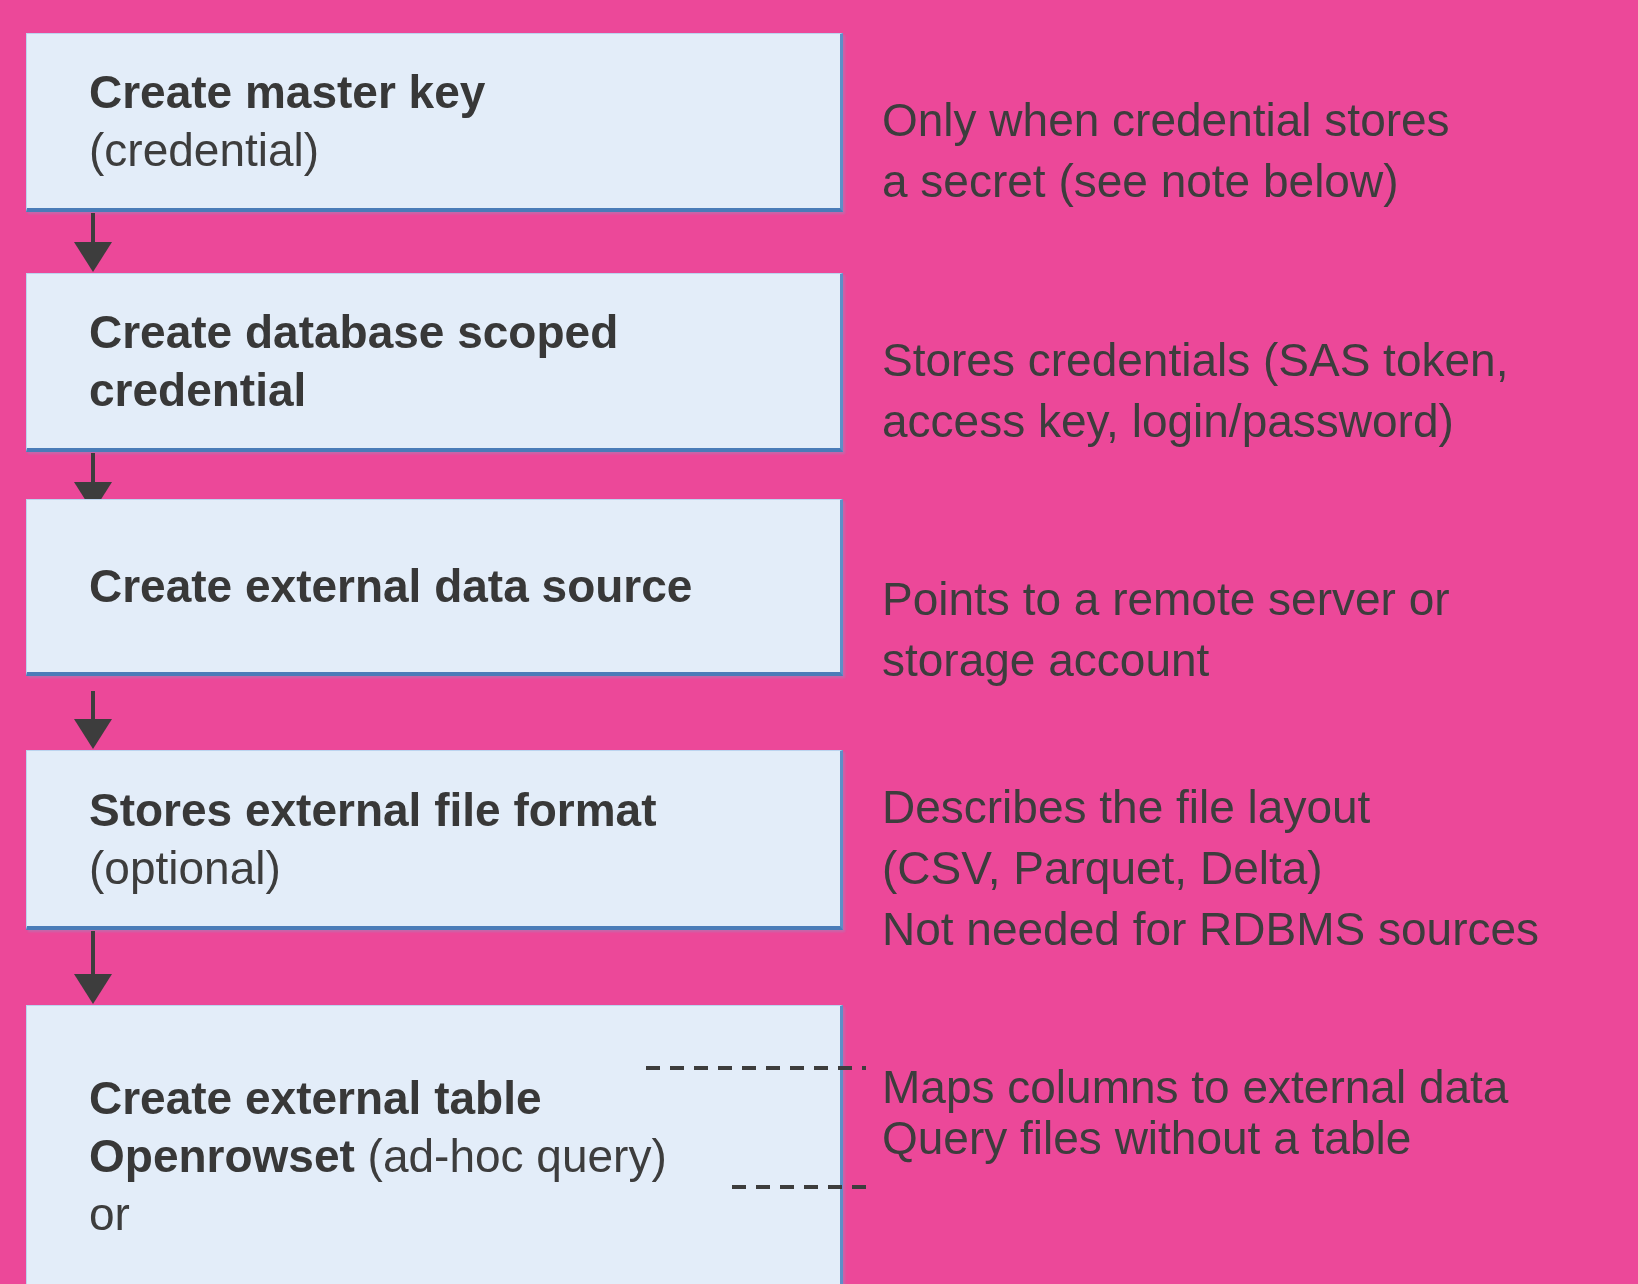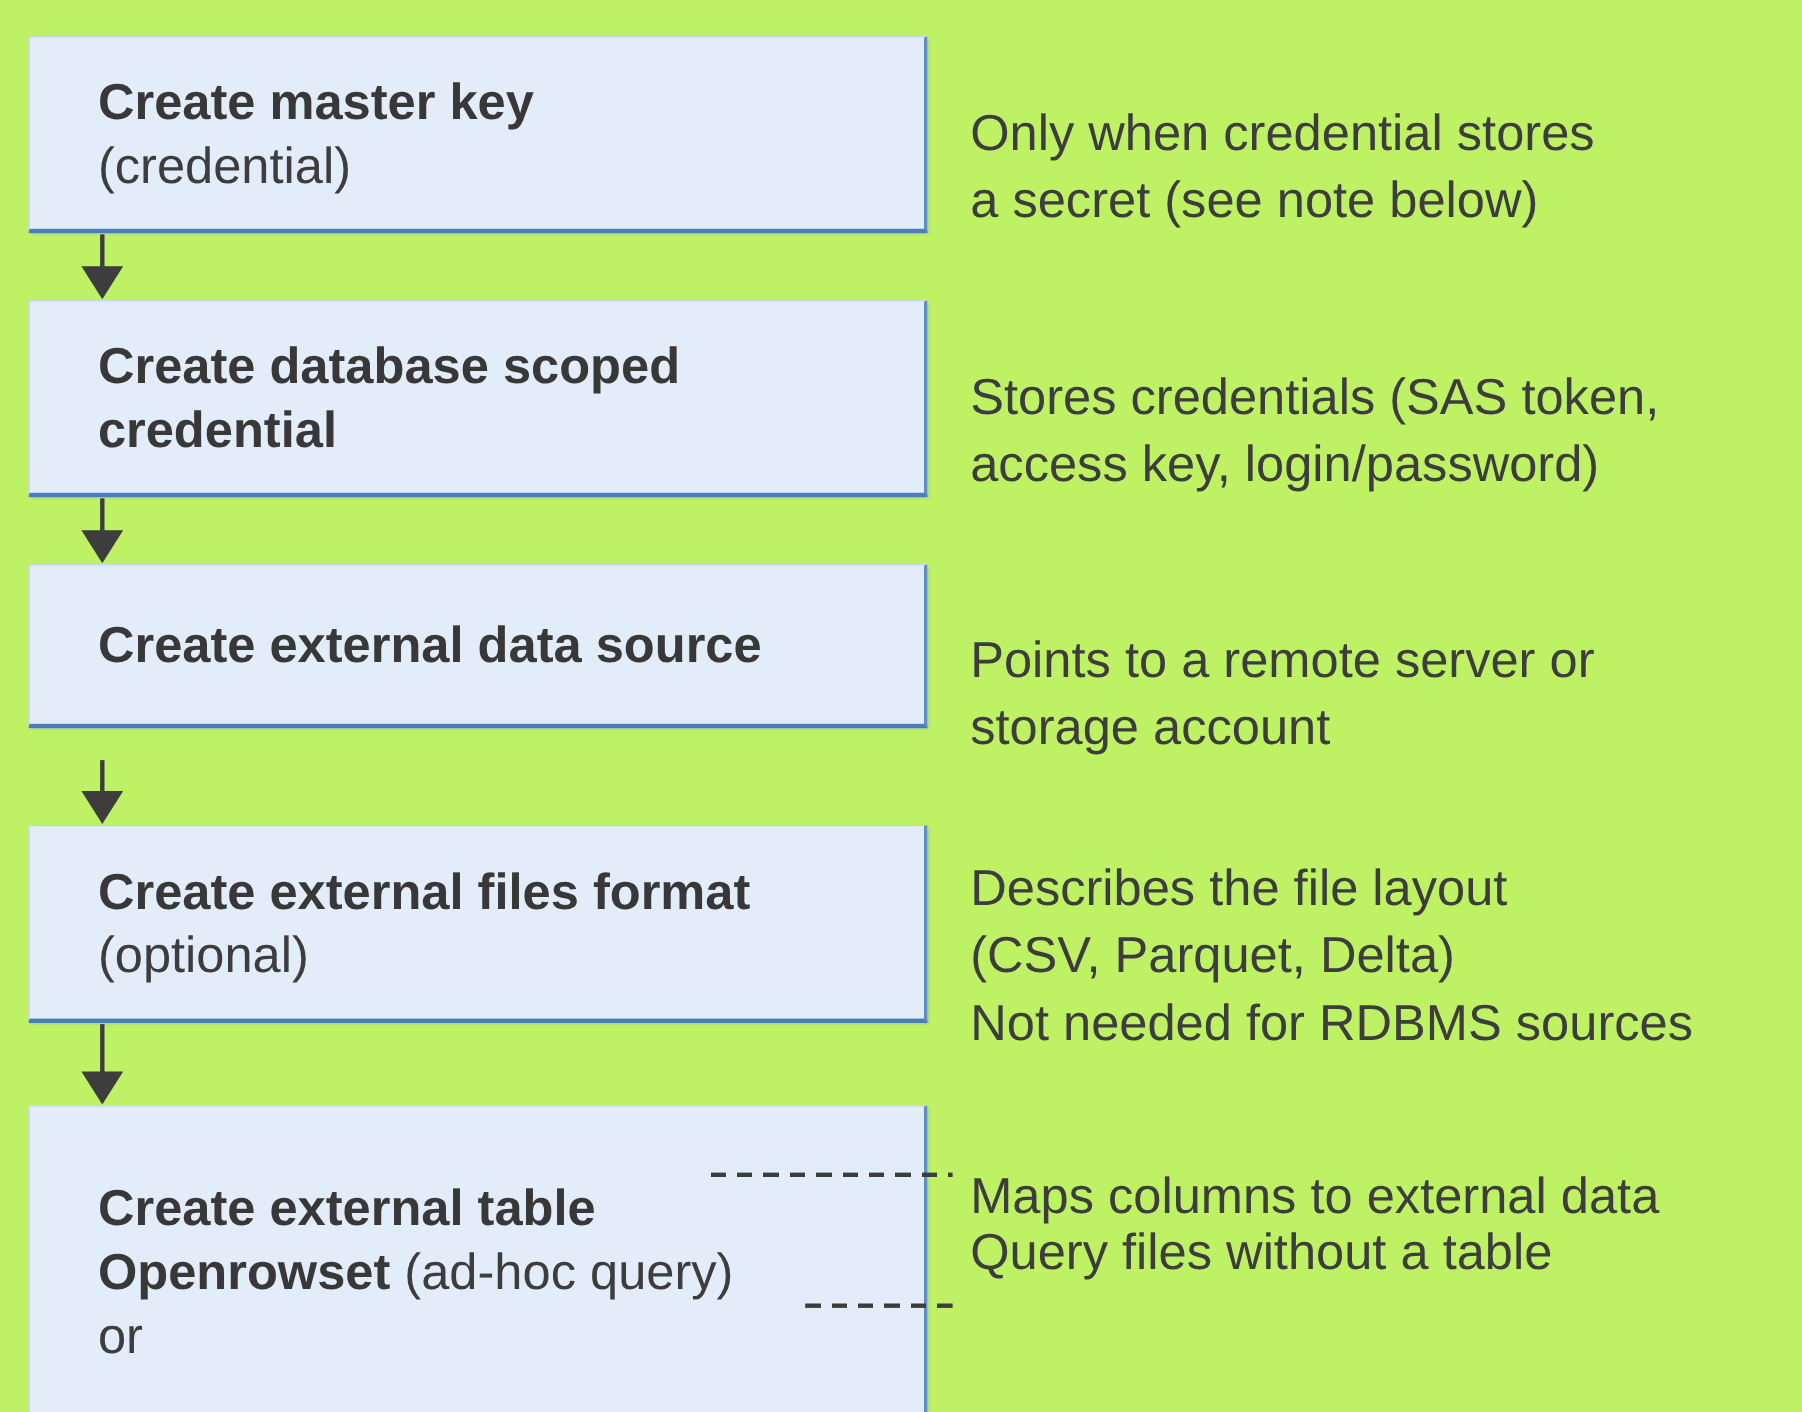--- a/index.html
+++ b/index.html
@@ -4,21 +4,21 @@
 <style>
   html, body {
     margin: 0;
     padding: 0;
     background: #ffffff;
   }
   #canvas {
     position: relative;
     width: 1638px;
     height: 1284px;
-    background: #bef264;
+    background: #ec4899;
     overflow: hidden;
     font-family: "Liberation Sans", "DejaVu Sans", sans-serif;
     color: #3d3d3d;
   }
   .box {
     position: absolute;
     left: 26px;
     width: 817px;
     box-sizing: border-box;
     background: #e3edf9;
@@ -109,33 +109,33 @@
     <div class="box-title">Create database scoped credential</div>
   </div>
   <div class="note" style="top:310px">Stores credentials (SAS token,
 access key, login/password)</div>
 
   <div class="arrow" style="top:453px;height:59px">
     <div class="stem"></div>
     <div class="head"></div>
   </div>
 
-  <div class="box" style="top:513px;height:149px">
+  <div class="box" style="top:499px;height:177px">
     <div class="box-title">Create external data source</div>
   </div>
   <div class="note" style="top:549px">Points to a remote server or
 storage account</div>
 
   <div class="arrow" style="top:691px;height:58px">
     <div class="stem"></div>
     <div class="head"></div>
   </div>
 
   <div class="box" style="top:750px;height:180px">
-    <div class="box-title">Create external files format</div>
+    <div class="box-title">Stores external file format</div>
     <div class="box-subtitle">(optional)</div>
   </div>
   <div class="note" style="top:757px">Describes the file layout
 (CSV, Parquet, Delta)
 Not needed for RDBMS sources</div>
 
   <div class="arrow" style="top:931px;height:73px">
     <div class="stem"></div>
     <div class="head"></div>
   </div>

